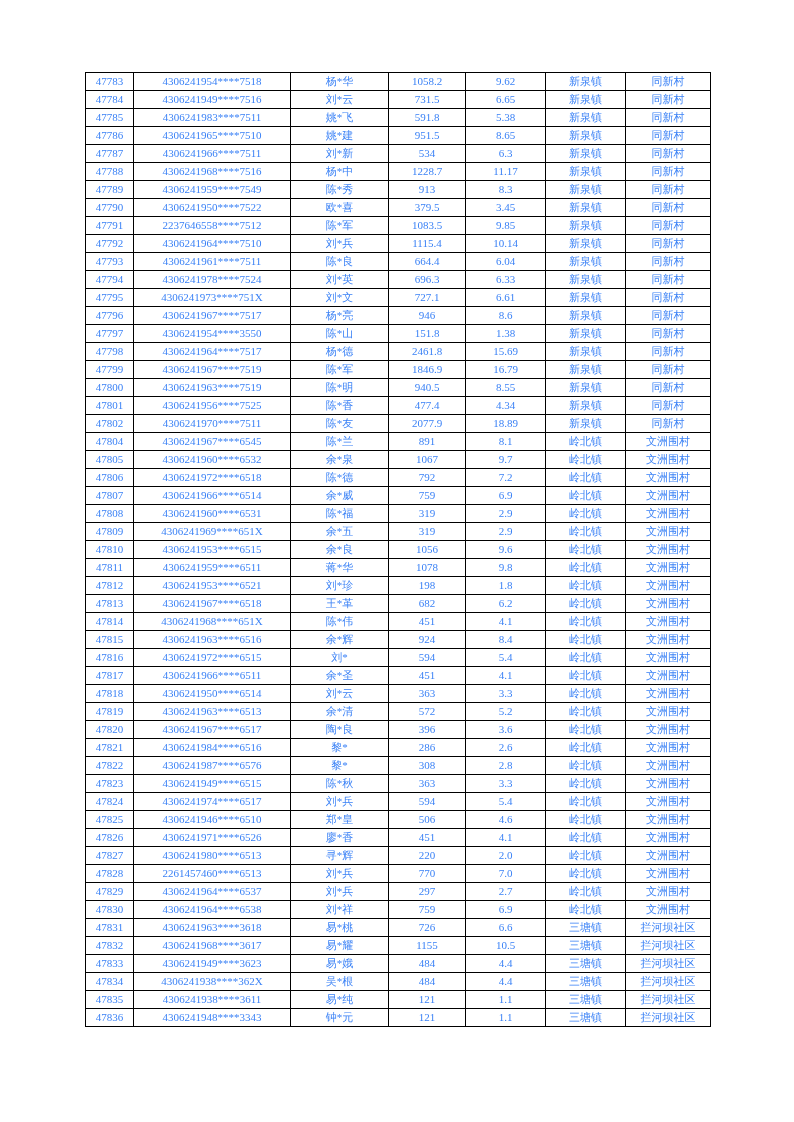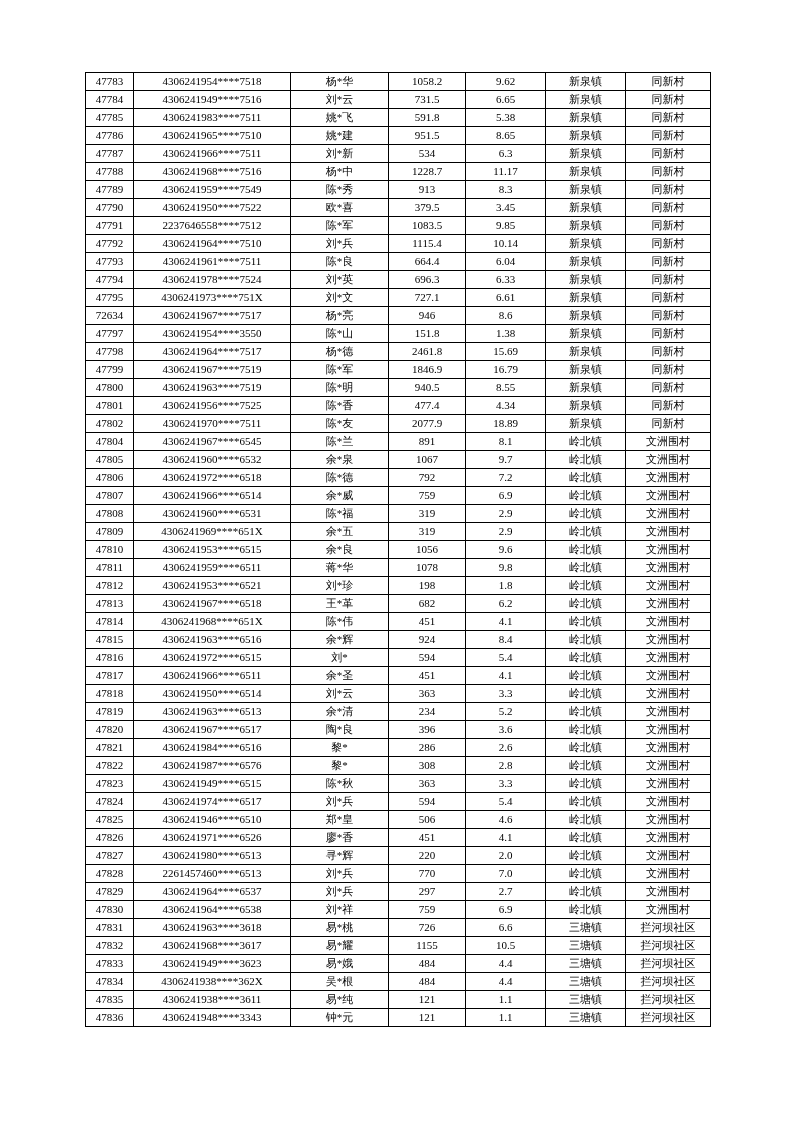--- a/index.html
+++ b/index.html
@@ -7,21 +7,21 @@
     padding: 0;
     background: #ffffff;
   }
   .page {
     position: relative;
     width: 794px;
     height: 1122px;
     background: #ffffff;
     overflow: hidden;
     font-family: "Liberation Serif", "DejaVu Serif", serif;
-    color: #000000;
+    color: #3b82f6;
   }
   table.data-table {
     position: absolute;
     left: 85px;
     top: 72px;
     width: 625px;
     border-collapse: collapse;
     table-layout: fixed;
     font-size: 11px;
     line-height: 1;
@@ -169,21 +169,21 @@
         <tr>
           <td>47795</td>
           <td>4306241973****751X</td>
           <td>刘*文</td>
           <td>727.1</td>
           <td>6.61</td>
           <td>新泉镇</td>
           <td>同新村</td>
         </tr>
         <tr>
-          <td>72634</td>
+          <td>47796</td>
           <td>4306241967****7517</td>
           <td>杨*亮</td>
           <td>946</td>
           <td>8.6</td>
           <td>新泉镇</td>
           <td>同新村</td>
         </tr>
         <tr>
           <td>47797</td>
           <td>4306241954****3550</td>
@@ -370,21 +370,21 @@
           <td>刘*云</td>
           <td>363</td>
           <td>3.3</td>
           <td>岭北镇</td>
           <td>文洲围村</td>
         </tr>
         <tr>
           <td>47819</td>
           <td>4306241963****6513</td>
           <td>余*清</td>
-          <td>234</td>
+          <td>572</td>
           <td>5.2</td>
           <td>岭北镇</td>
           <td>文洲围村</td>
         </tr>
         <tr>
           <td>47820</td>
           <td>4306241967****6517</td>
           <td>陶*良</td>
           <td>396</td>
           <td>3.6</td>

